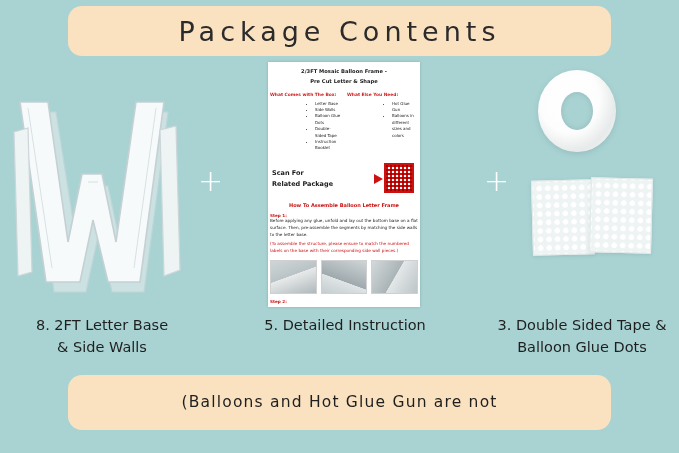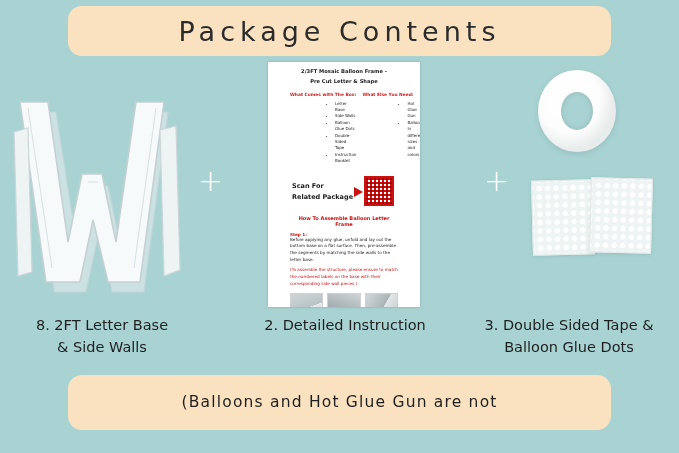--- a/index.html
+++ b/index.html
@@ -70,21 +70,21 @@
 
   
   .sheet {
     position: absolute;
     left: 268px;
     top: 62px;
     width: 152px;
     height: 245px;
     background: #ffffff;
     box-shadow: 0 0 3px rgba(0,0,0,0.18);
-    padding: 4px 22px;
+    padding: 4px 2px;
     box-sizing: border-box;
     overflow: hidden;
   }
   .sheet-title {
     text-align: center;
     font-size: 5.2px;
     font-weight: bold;
     color: #1b1b1b;
     line-height: 1.5;
     margin-top: 2px;
@@ -242,21 +242,21 @@
   .caption {
     position: absolute;
     text-align: center;
     font-size: 14.5px;
     color: #1f1f1f;
     line-height: 1.5;
     font-family: "DejaVu Sans", sans-serif;
   }
   .cap1 { left: 6px; top: 315px; width: 192px; }
   .cap2 { left: 210px; top: 315px; width: 270px; }
-  .cap3 { left: 474px; top: 315px; width: 190px; }
+  .cap3 { left: 487px; top: 315px; width: 190px; }
 
   
   .bottom-banner {
     position: absolute;
     left: 68px;
     top: 375px;
     width: 543px;
     height: 55px;
     background: #fae2c0;
     border-radius: 14px;
@@ -371,21 +371,21 @@
     </div>
     <div class="dots-sheet dots-1"></div>
     <div class="dots-sheet dots-2"></div>
   </div>
 
   <div class="caption cap1">
     <div>8. 2FT Letter Base</div>
     <div>&amp; Side Walls</div>
   </div>
   <div class="caption cap2">
-    <div>2. Detailed Instruction</div>
+    <div>5. Detailed Instruction</div>
   </div>
   <div class="caption cap3">
     <div>3. Double Sided Tape &amp;</div>
     <div>Balloon Glue Dots</div>
   </div>
 
   <div class="bottom-banner">
     <div class="bottom-line">(Balloons and Hot Glue Gun are not</div>
   </div>
 

